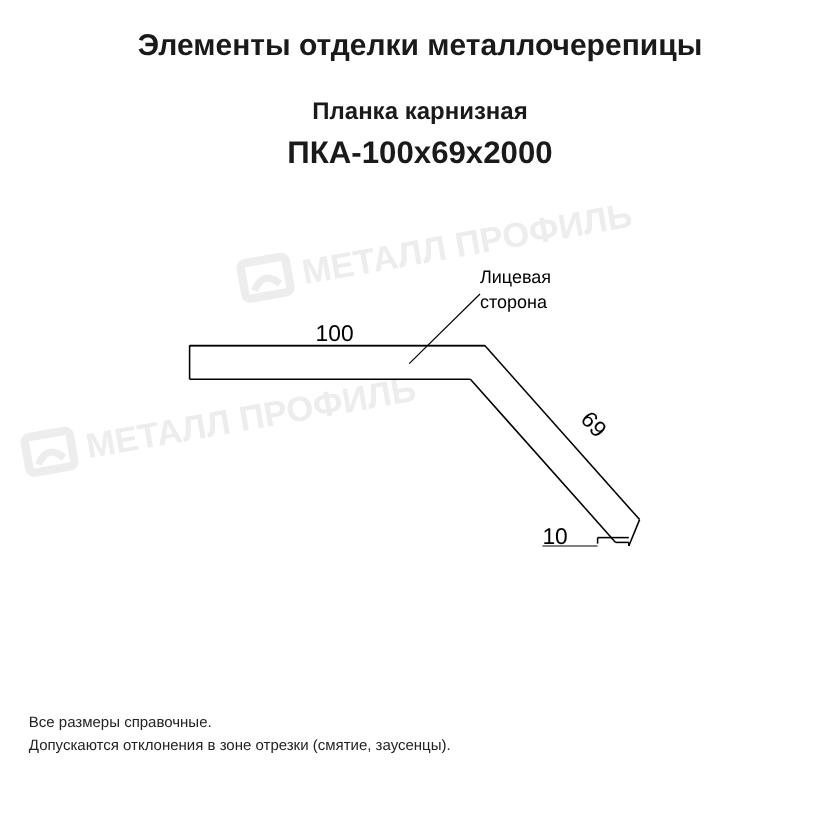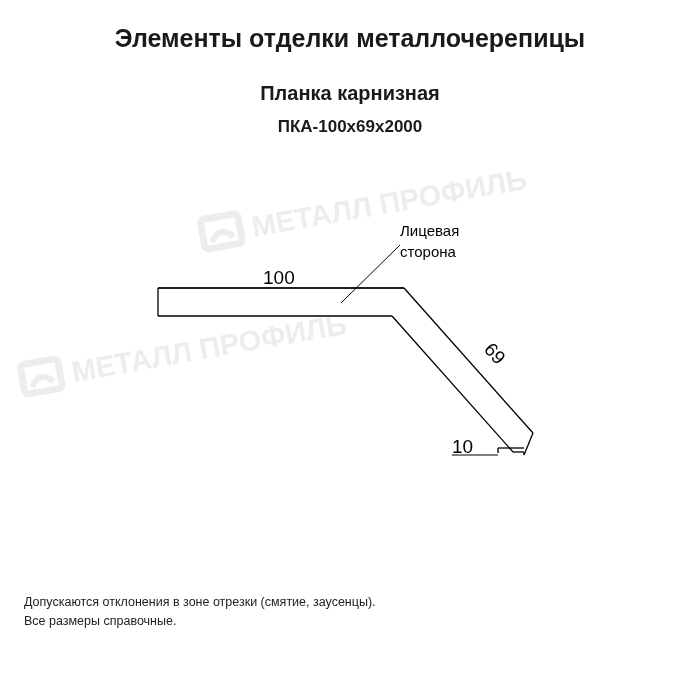--- a/index.html
+++ b/index.html
@@ -30,21 +30,21 @@
     line-height: 32px;
   }
   .sub-title {
     font-size: 20px;
     font-weight: bold;
     color: #1a1a1a;
     margin-top: 26px;
     line-height: 26px;
   }
   .sub-title-2 {
-    font-size: 17px;
+    font-size: 26px;
     font-weight: bold;
     color: #1a1a1a;
     margin-top: 8px;
     line-height: 26px;
   }
   .drawing {
     position: absolute;
     top: 160px;
     left: 0;
     width: 700px;
@@ -139,17 +139,17 @@
       <g stroke="#000000" fill="none" stroke-width="1">
         <line x1="341" y1="143" x2="400" y2="85"></line>
       </g>
       <text x="400" y="76" font-size="15" fill="#000000">Лицевая</text>
       <text x="400" y="97" font-size="15" fill="#000000">сторона</text>
 
     </svg>
   </div>
 
   <div class="footer">
+    <div>Все размеры справочные.</div>
     <div>Допускаются отклонения в зоне отрезки (смятие, заусенцы).</div>
-    <div>Все размеры справочные.</div>
   </div>
 
 </div>
 
 </body></html>

